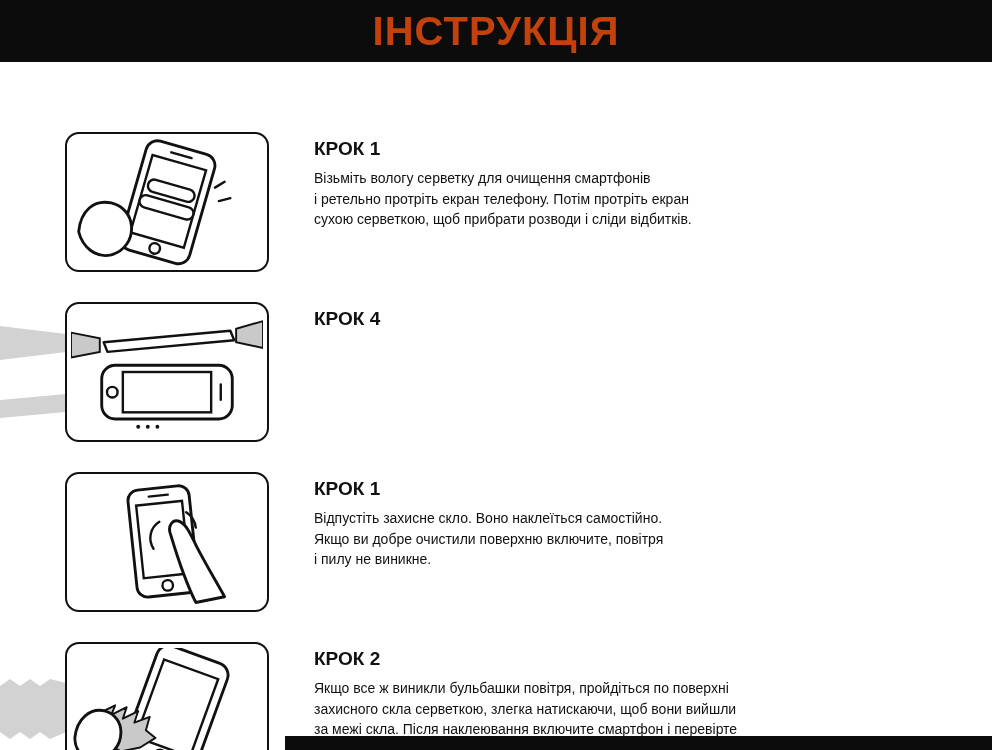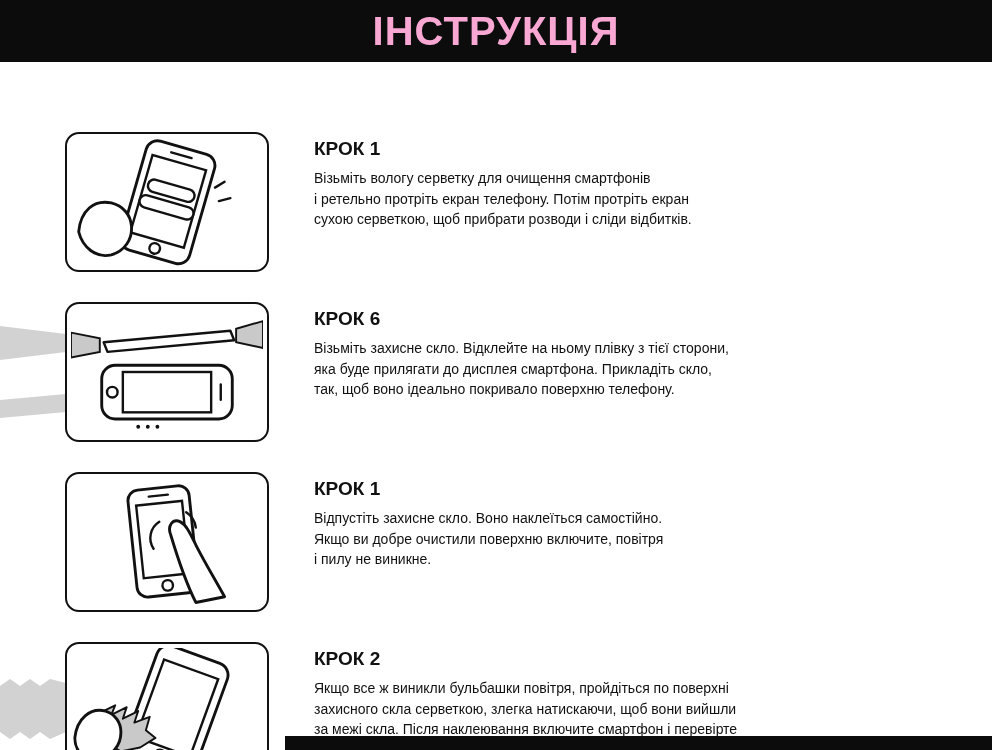--- a/index.html
+++ b/index.html
@@ -10,21 +10,21 @@
     background:#fff;
     font-family:"Liberation Sans",sans-serif;
     color:#111;
   }
   .header{
     height:62px;
     background:#0c0c0c;
     display:flex;align-items:center;justify-content:center;
   }
   .header h1{
-    margin:0;color:#f9a8d4;
+    margin:0;color:#c2410c;
     font-size:40px;font-weight:800;letter-spacing:1px;
   }
   .steps{
     padding:26px 30px 0 65px;
     display:flex;flex-direction:column;gap:30px;margin-top:44px;
   }
   .step{display:flex;gap:45px;position:relative;}
   .illus{
     position:relative;
     flex:0 0 auto;
@@ -106,24 +106,21 @@
           <rect x="32" y="58" width="136" height="56" rx="14" fill="#fff" stroke="#111" stroke-width="3"></rect>
           <rect x="54" y="65" width="92" height="42" fill="#fff" stroke="#111" stroke-width="2.5"></rect>
           <circle cx="43" cy="86" r="5.5" fill="none" stroke="#111" stroke-width="2.5"></circle>
           <line x1="156" y1="78" x2="156" y2="94" stroke="#111" stroke-width="2.5" stroke-linecap="round"></line>
           <circle cx="70" cy="122" r="2" fill="#111"></circle>
             <circle cx="80" cy="122" r="2" fill="#111"></circle>
             <circle cx="90" cy="122" r="2" fill="#111"></circle>
         </svg>
       </div>
       <div class="content">
-        <h2 class="step-title">КРОК 6</h2>
-        <p class="step-text">Візьміть захисне скло. Відклейте на ньому плівку з тієї сторони,
-яка буде прилягати до дисплея смартфона. Прикладіть скло,
-так, щоб воно ідеально покривало поверхню телефону.</p>
+        <h2 class="step-title">КРОК 4</h2>
       </div>
     </section>
 
     <section class="step">
       <div class="illus">
         <svg viewBox="0 0 200 130">
           <g transform="rotate(-6 100 65)">
             <rect x="64" y="8" width="64" height="112" rx="11" fill="#fff" stroke="#111" stroke-width="3"></rect>
             <rect x="72" y="24" width="48" height="76" fill="#fff" stroke="#111" stroke-width="2.5"></rect>
             <circle cx="96" cy="110" r="5.5" fill="none" stroke="#111" stroke-width="2.5"></circle>

